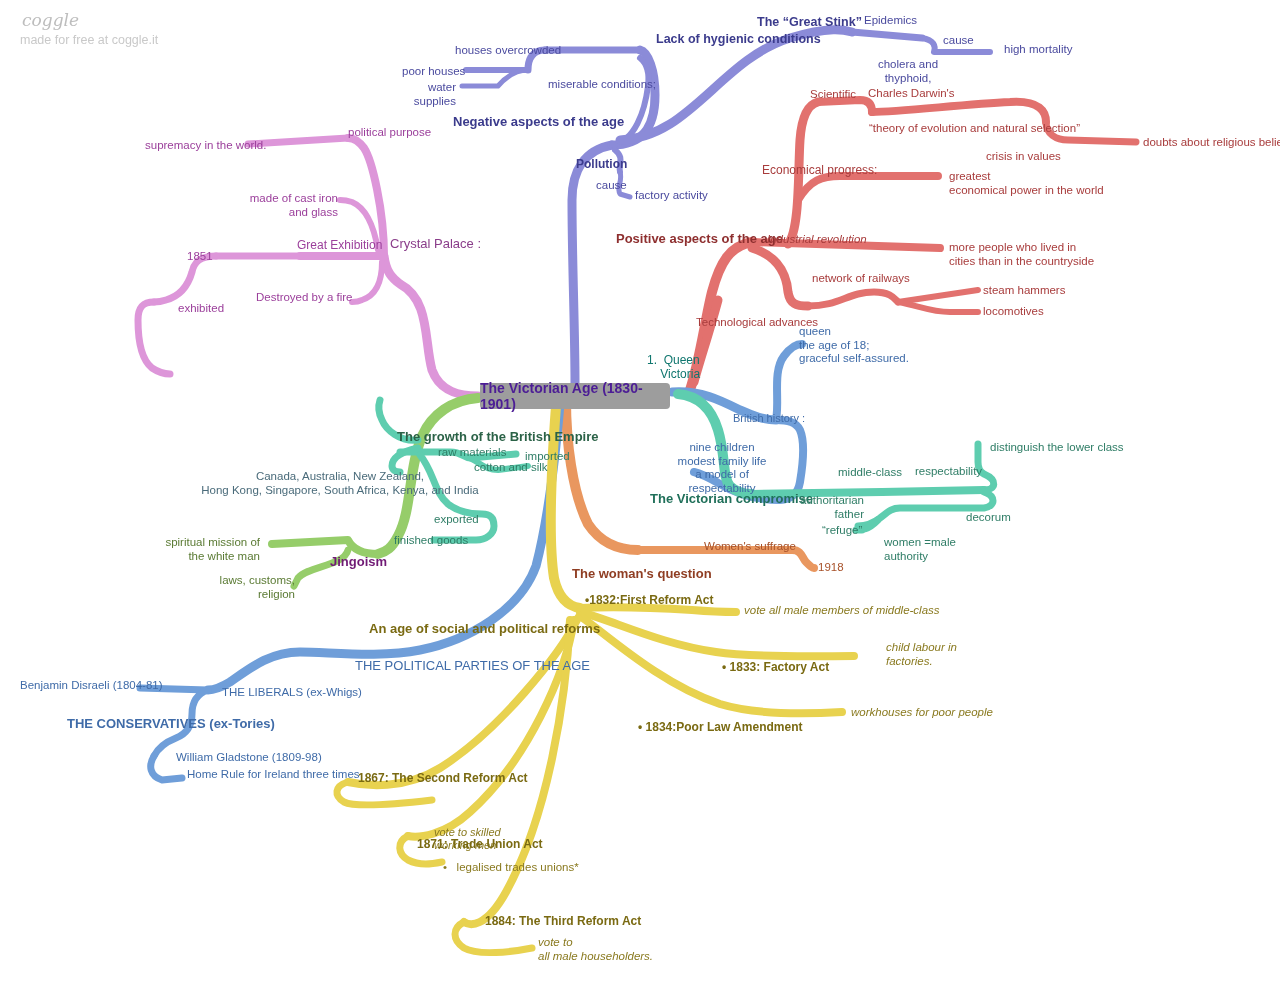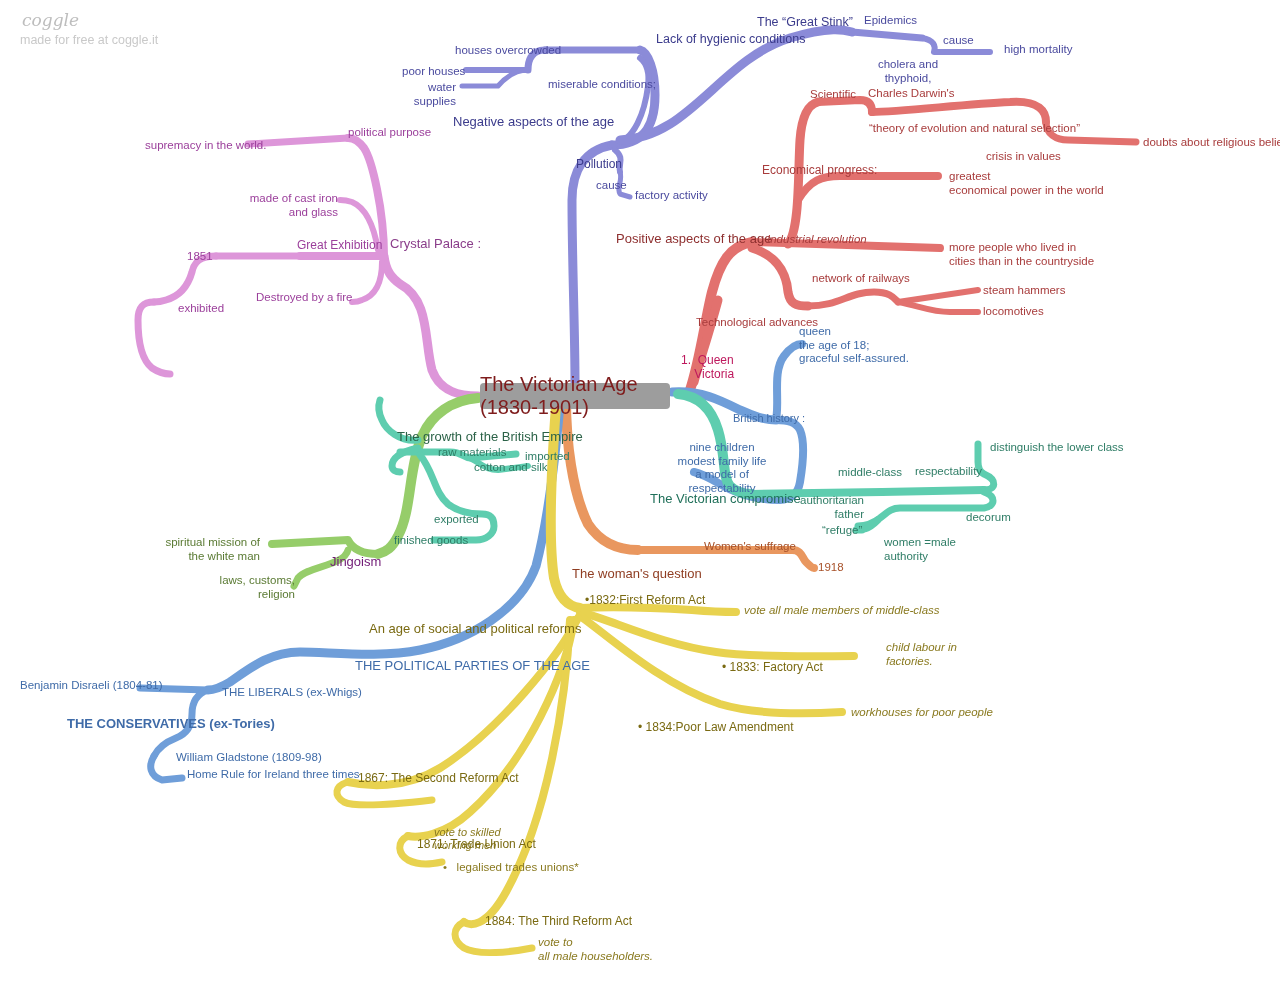--- a/index.html
+++ b/index.html
@@ -5,23 +5,23 @@
   html,body{margin:0;padding:0;background:#ffffff;}
   body{width:1280px;height:985px;overflow:hidden;
        font-family:"Liberation Sans","DejaVu Sans",sans-serif;}
   #stage{position:relative;width:1160px;height:985px;background:#fff;}
   #wires{position:absolute;left:0;top:0;width:1280px;height:985px;}
   .lbl{position:absolute;white-space:pre;line-height:1.18;}
   .brand{position:absolute;left:22px;top:10px;color:#bdbdbd;
          font-family:"DejaVu Serif",serif;font-style:italic;font-size:17px;}
   .brandsub{position:absolute;left:20px;top:33px;color:#c9c9c9;font-size:12.5px;}
   .center-node{position:absolute;left:480px;top:383px;width:190px;height:26px;
-      background:#9d9d9d;border-radius:4px;color:#7f1d1d;font-size:20px;
-      display:flex;align-items:center;justify-content:center;}
-  .b{font-weight:normal;}
+      background:#9d9d9d;border-radius:4px;color:#4c1d95;font-size:14px;
+      display:flex;align-items:center;justify-content:center;font-weight:bold;}
+  .b{font-weight:bold;}
   .i{font-style:italic;}
   .ta-r{text-align:right;}
   .ta-c{text-align:center;}
 </style>
 </head>
 <body>
 
 <div id="stage">
 
   <div class="brand">coggle</div>
@@ -163,21 +163,21 @@
   <div class="lbl" style="left:348px;top:126px;font-size:11.5px;color:#9b3f9b;">political purpose</div>
   <div class="lbl" style="left:145px;top:139px;font-size:11.5px;color:#9b3f9b;">supremacy in the world.</div>
   <div class="lbl ta-r" style="left:246px;top:192px;width:92px;font-size:11.5px;color:#9b3f9b;">made of cast iron
 and glass</div>
   <div class="lbl" style="left:297px;top:238px;font-size:12px;color:#9b3f9b;">Great Exhibition</div>
   <div class="lbl" style="left:390px;top:236px;font-size:13px;color:#8a3d8a;">Crystal Palace :</div>
   <div class="lbl" style="left:187px;top:250px;font-size:11.5px;color:#9b3f9b;">1851</div>
   <div class="lbl" style="left:178px;top:302px;font-size:11.5px;color:#9b3f9b;">exhibited</div>
   <div class="lbl" style="left:256px;top:291px;font-size:11.5px;color:#9b3f9b;">Destroyed by a fire</div>
 
-  <div class="lbl" style="left:681px;top:353px;font-size:12px;color:#be185d;">1.  Queen
+  <div class="lbl" style="left:647px;top:353px;font-size:12px;color:#0f766e;">1.  Queen
     Victoria</div>
   <div class="lbl" style="left:799px;top:325px;font-size:11.5px;color:#3f6ba8;">queen
 the age of 18;
 graceful self-assured.</div>
   <div class="lbl" style="left:733px;top:412px;font-size:11px;color:#3f6ba8;">British history :</div>
   <div class="lbl ta-c" style="left:675px;top:441px;width:94px;font-size:11.5px;color:#3f6ba8;">nine children
 modest family life
 a model of
 respectability</div>
 
@@ -191,20 +191,22 @@
   <div class="lbl" style="left:822px;top:524px;font-size:11.5px;color:#2f7d66;">“refuge”</div>
   <div class="lbl" style="left:884px;top:536px;font-size:11.5px;color:#2f7d66;">women =male
 authority</div>
 
   <div class="lbl b" style="left:397px;top:429px;font-size:13px;color:#2b6247;">The growth of the British Empire</div>
   <div class="lbl" style="left:399px;top:446px;font-size:11.5px;color:#2f7d66;padding-left:39px;">raw materials</div>
   <div class="lbl" style="left:525px;top:450px;font-size:11.5px;color:#2f7d66;">imported</div>
   <div class="lbl" style="left:474px;top:461px;font-size:11.5px;color:#2f7d66;">cotton and silk</div>
   <div class="lbl" style="left:434px;top:513px;font-size:11.5px;color:#2f7d66;">exported</div>
   <div class="lbl" style="left:394px;top:534px;font-size:11.5px;color:#2f7d66;">finished goods</div>
+  <div class="lbl ta-c" style="left:140px;top:470px;width:400px;font-size:11.5px;color:#4a6b7a;">Canada, Australia, New Zealand,
+Hong Kong, Singapore, South Africa, Kenya, and India</div>
   <div class="lbl b" style="left:330px;top:554px;font-size:13px;color:#701a75;">Jingoism</div>
   <div class="lbl ta-r" style="left:165px;top:536px;width:95px;font-size:11.5px;color:#5a7a33;">spiritual mission of
 the white man</div>
   <div class="lbl ta-r" style="left:205px;top:574px;width:90px;font-size:11.5px;color:#5a7a33;">laws, customs,
 religion</div>
 
   <div class="lbl b" style="left:572px;top:566px;font-size:13px;color:#8f3d22;">The woman's question</div>
   <div class="lbl" style="left:704px;top:540px;font-size:11.5px;color:#a8522a;">Women's suffrage</div>
   <div class="lbl" style="left:818px;top:561px;font-size:11.5px;color:#a8522a;">1918</div>
 

